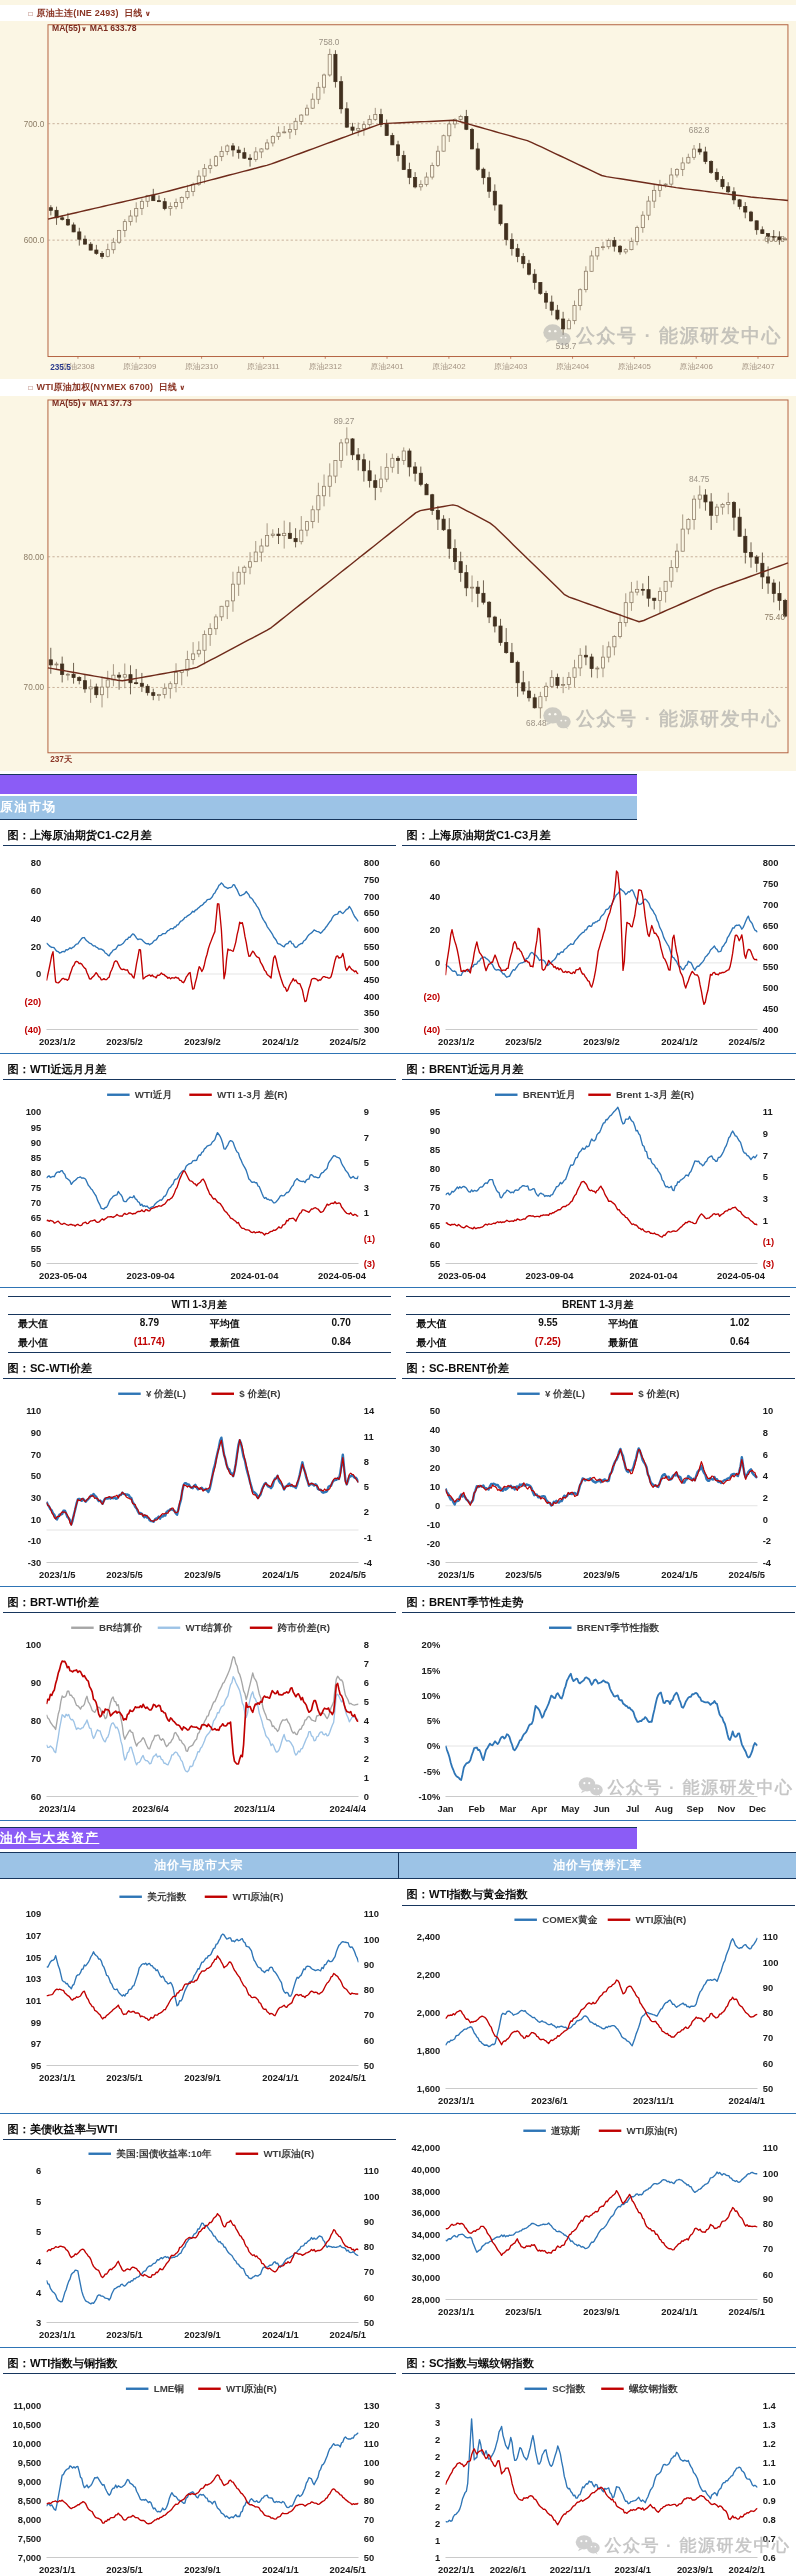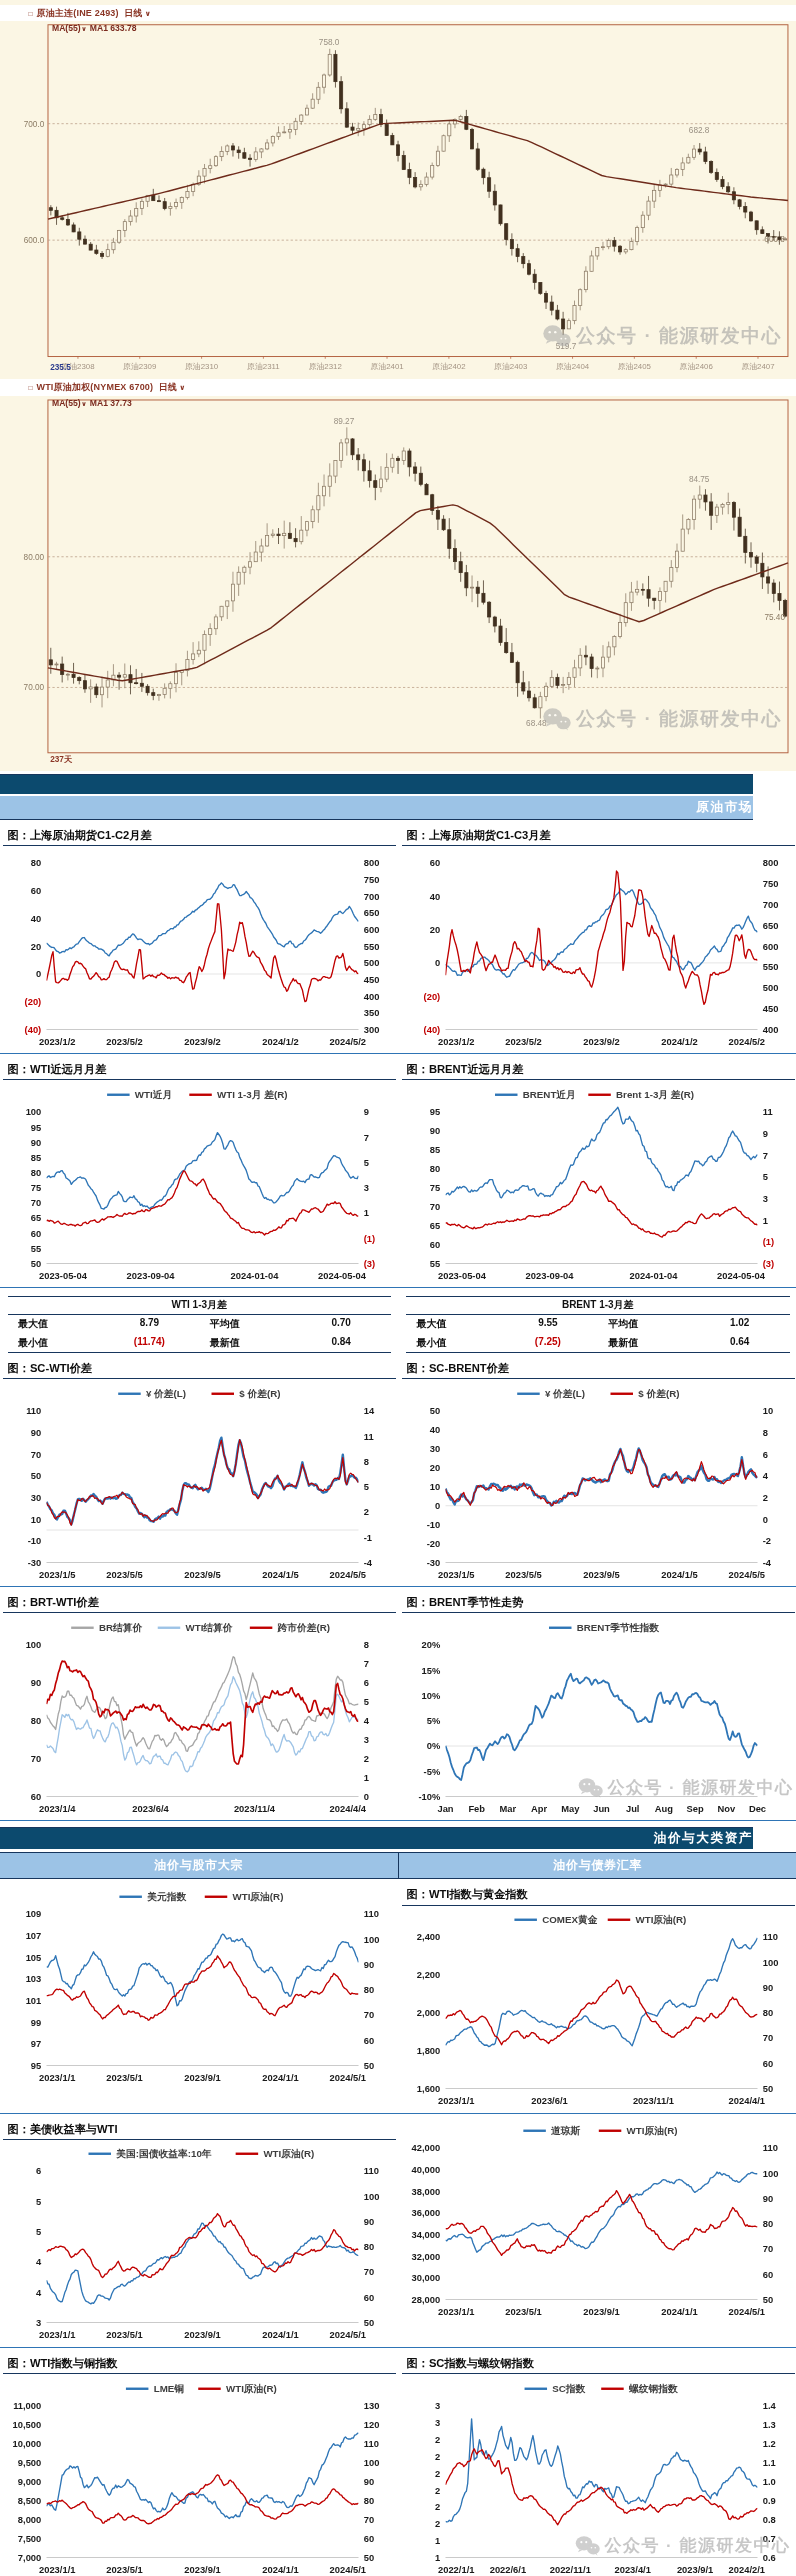--- a/index.html
+++ b/index.html
@@ -10,32 +10,32 @@
   .tv-block{background:#FBF6E4;padding-top:4.5px;}
   .tv-header{height:16.5px;line-height:16.5px;background:#ffffff;color:#8B3626;
              font-size:9px;font-weight:bold;padding-left:28.5px;letter-spacing:0.2px;}
   .tv-header .sq{font-size:6.7px;margin-right:3.7px;color:#8B3626;}
   .tv-header .caret{margin-left:2.2px;font-size:7.5px;}
   .tv-plot{position:relative;}
   .ma-line{position:absolute;top:2.2px;left:52px;color:#7B2A1E;font-size:8.6px;font-weight:bold;z-index:3;}
   .ma-line .caret{font-size:6.7px;margin:0 3px 0 0.7px;}
 
   
-  .wm{position:absolute;display:flex;align-items:center;gap:4px;opacity:.55;z-index:4;pointer-events:none;}
+  .wm{position:absolute;display:flex;align-items:flex-start;gap:4px;opacity:.55;z-index:4;pointer-events:none;}
   .wm span{color:#9a9a9a;font-size:19px;font-weight:bold;letter-spacing:1.5px;white-space:nowrap;}
   .wm svg{flex:0 0 auto;}
   .wm.w1{right:15px;bottom:30px;}
   .wm.w2{right:15px;bottom:39px;}
   .wm.w3{right:1.5px;bottom:19.5px;}
   .wm.w3 span,.wm.w4 span{font-size:17px;}
   .wm.w4{right:4.5px;bottom:22.5px;}
 
   
-  .banner-bar{width:753px;text-align:right;}
-  .banner-bar.dark{background:#0c4a6e;height:19.5px;margin-top:3px;border-top:1.5px solid #17365D;}
+  .banner-bar{width:637px;text-align:left;}
+  .banner-bar.dark{background:#8b5cf6;height:19.5px;margin-top:3px;border-top:1.5px solid #17365D;text-decoration:underline;}
   .banner-bar.dark.titled{height:21px;line-height:21px;color:#fff;font-size:12.7px;font-weight:bold;letter-spacing:1.5px;}
   .banner-bar.light{background:#9CC3E6;height:22.5px;line-height:22.5px;margin-top:2.2px;
                     border-bottom:1.5px solid #17365D;color:#fff;font-size:12.7px;font-weight:bold;letter-spacing:1.5px;}
   .banner-sub{display:grid;grid-template-columns:1fr 1fr;background:#9CC3E6;height:25.5px;line-height:25.5px;
               margin-top:2.2px;border-bottom:1.5px solid #17365D;border-top:0.7px solid #17365D;}
   .banner-sub .sub-cell{color:#fff;font-size:12px;font-weight:bold;text-align:center;letter-spacing:0.7px;}
   .banner-sub .sub-cell:first-child{border-right:1.5px solid #17365D;}
 
   
   .row{display:grid;grid-template-columns:1fr 1fr;margin-top:4.5px;}

